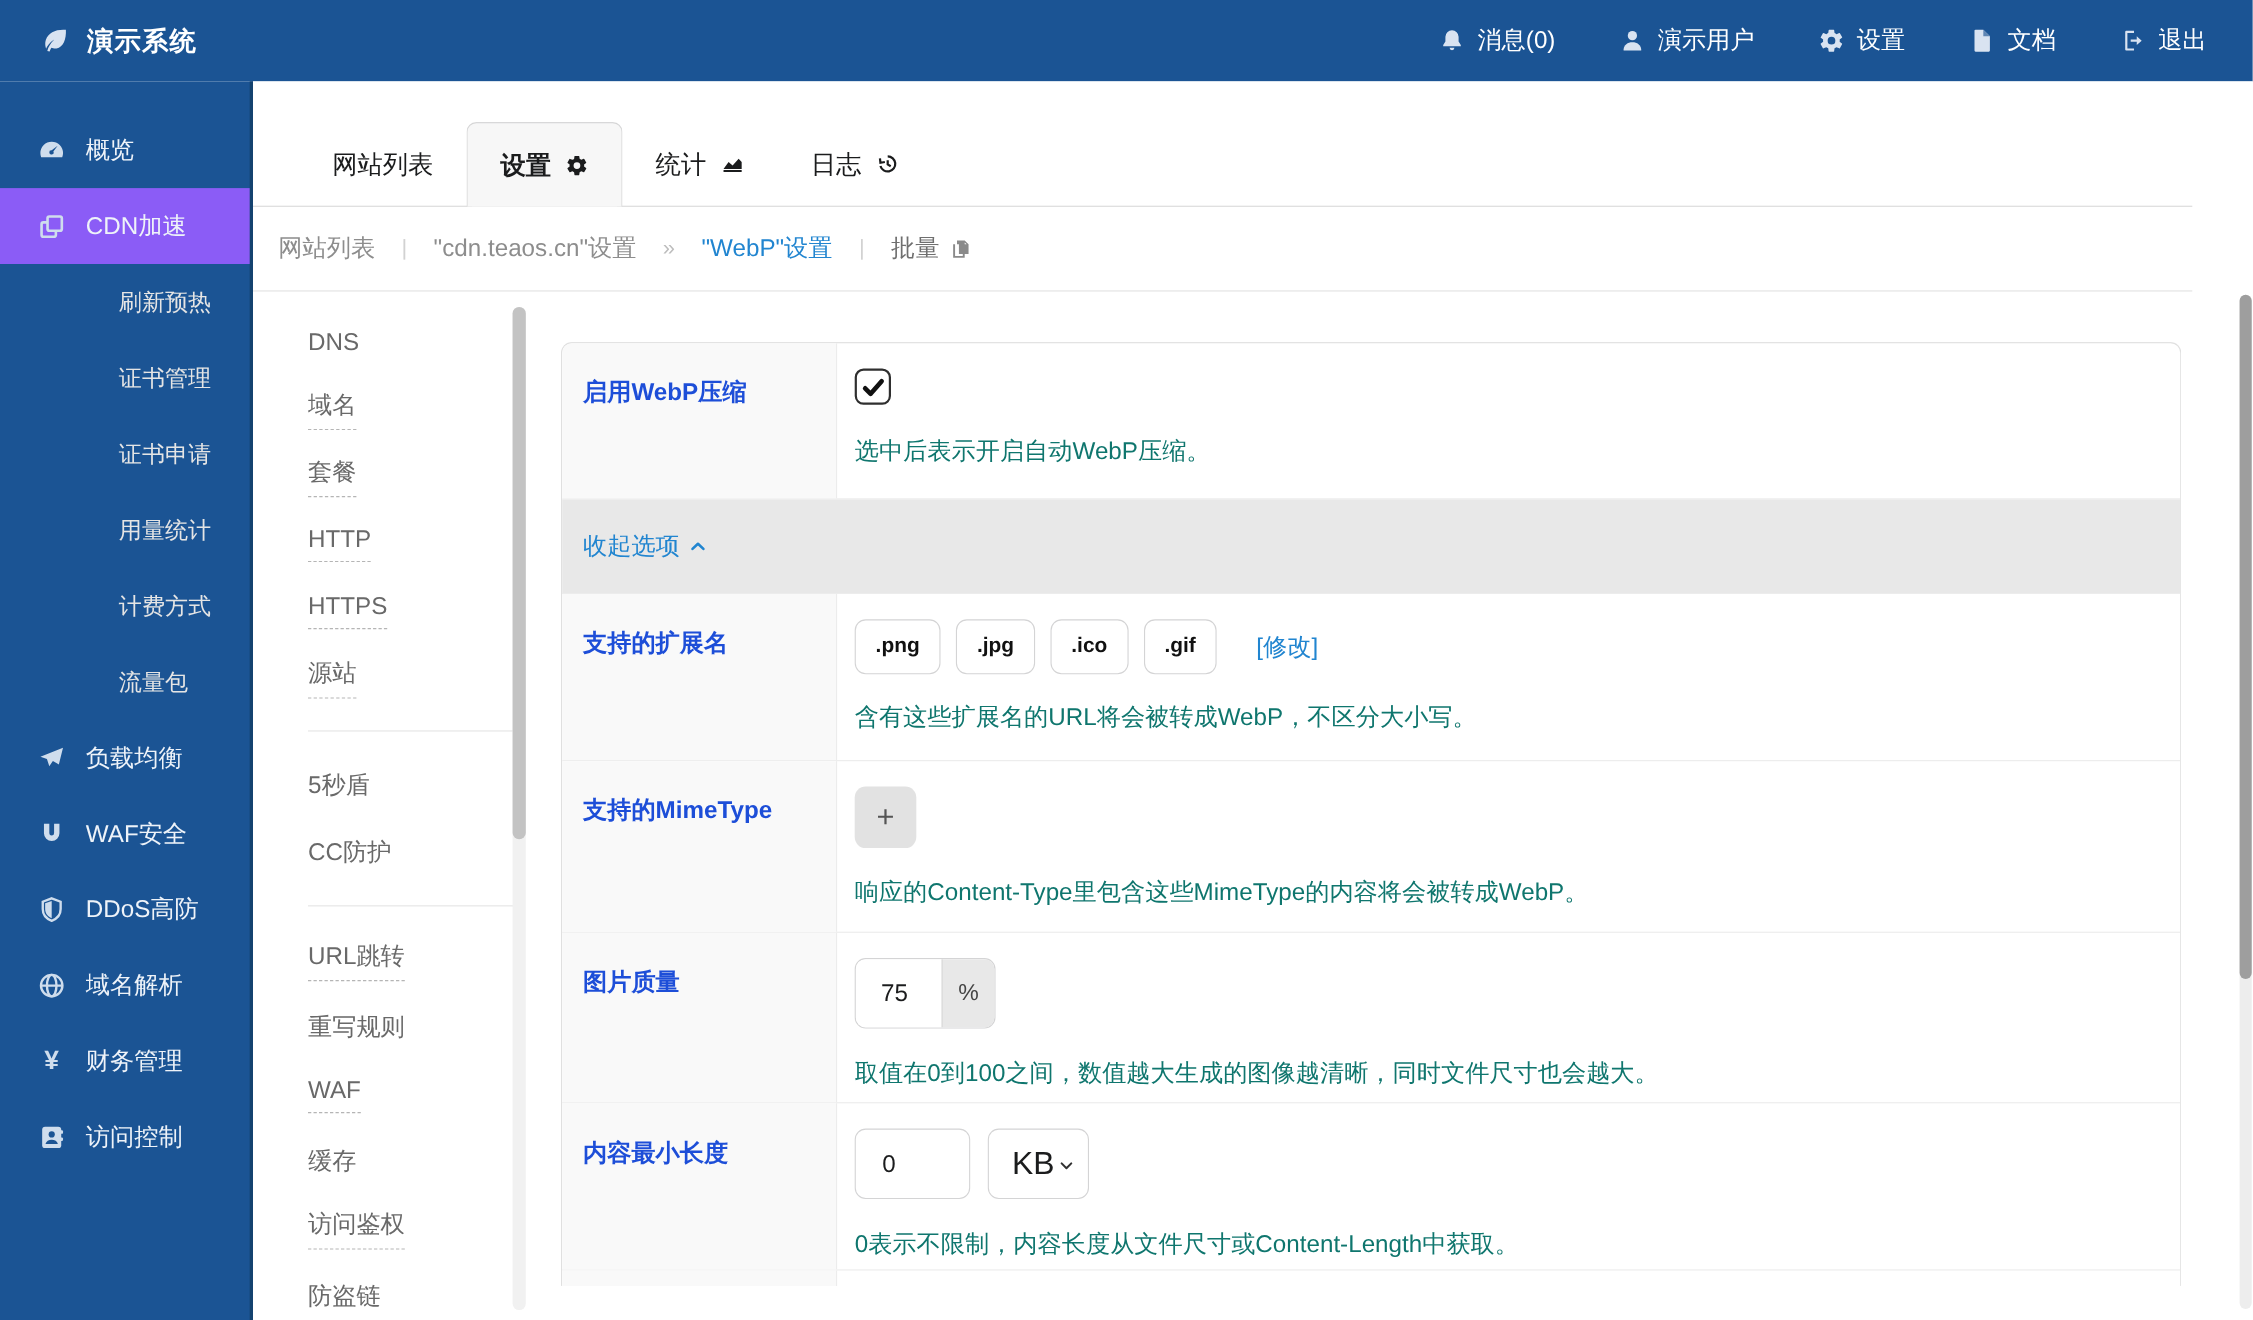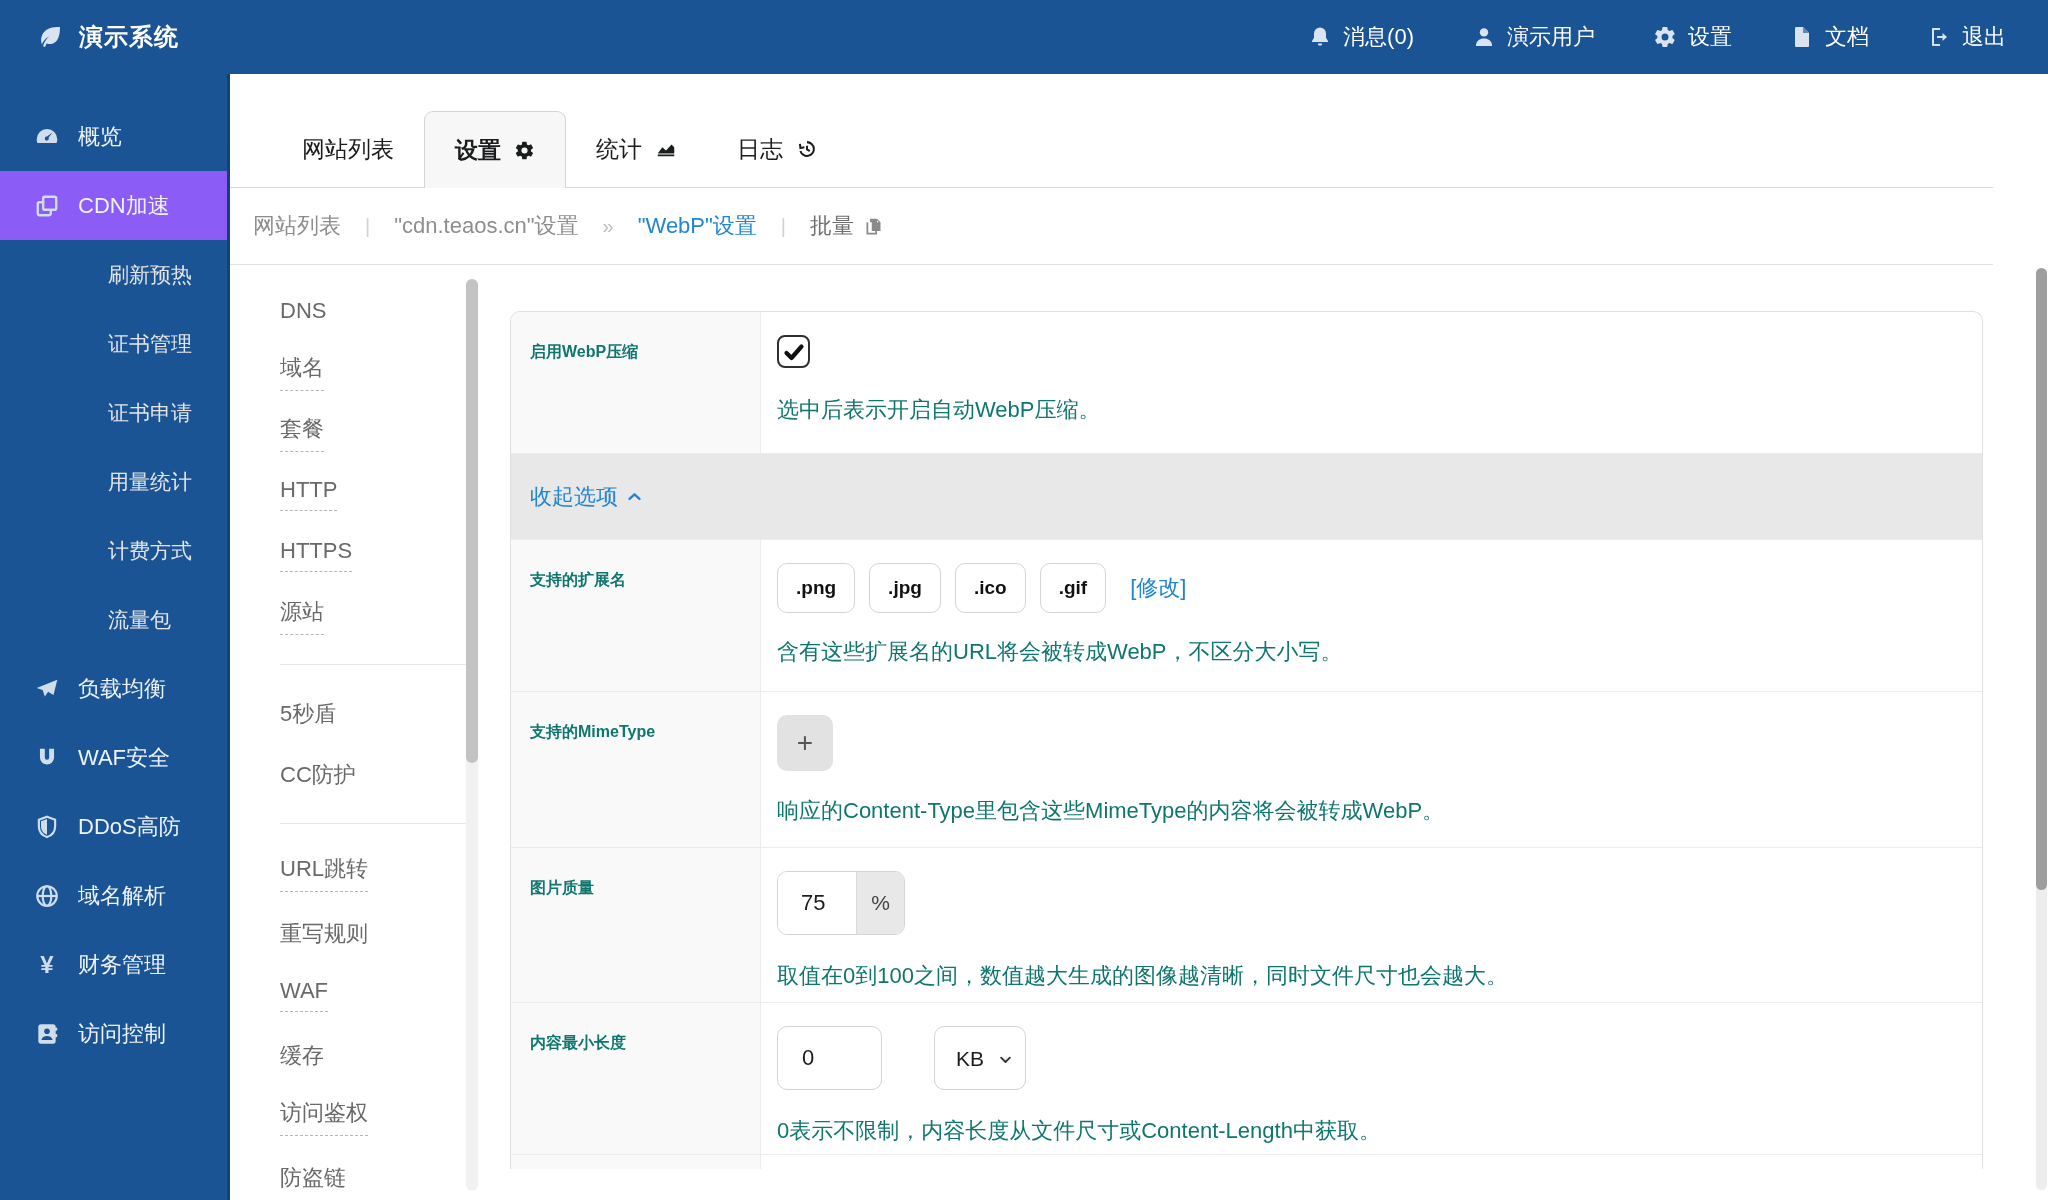--- a/index.html
+++ b/index.html
@@ -74,41 +74,41 @@
 
   
   .form-table {
     position:absolute; left:280px; top:45px; width:1473px; height:858px;
     border:1px solid #e0e0e0; border-bottom:none; border-radius:10px 10px 0 0;
     overflow:hidden; background:#fff;
   }
   .frow { display:flex; border-bottom:1px solid #ececec; }
   .label-cell {
     width:250px; flex:none; background:#f9f9f9; border-right:1px solid #ececec;
-    padding:30px 10px 0 19px; font-size:16px; font-weight:bold; color:#0f766e;
+    padding:30px 10px 0 19px; font-size:22px; font-weight:bold; color:#1d4ed8;
   }
   .value-cell { flex:1; padding:23px 24px 0 16px; }
   .desc { color:#0f766e; font-size:22px; }
 
   .row-enable { height:142px; }
   .row-enable .desc { margin-top:27px; }
   .chk {
     width:33px; height:33px; border:2.5px solid #2f2f2f; border-radius:8px;
     display:flex; align-items:center; justify-content:center; background:#fff; cursor:pointer;
   }
   .collapse-row { height:86px; background:#e8e8e8; display:flex; align-items:center; padding-left:19px; border-bottom:1px solid #ececec; }
   .collapse-link { color:#2185d0; font-size:22px; display:flex; align-items:center; gap:8px; cursor:pointer; }
 
   .row-ext { height:152px; }
   .chips { display:flex; align-items:center; gap:14px; }
   .chip {
     border:1px solid #d4d4d5; border-radius:10px; padding:13px 18px;
     font-size:19px; font-weight:bold; color:#111; background:#fff;
   }
-  .edit-link { color:#2185d0; font-size:22px; margin-left:10px; cursor:pointer; }
+  .edit-link { color:#2185d0; font-size:22px; margin-left:22px; cursor:pointer; }
   .row-ext .desc { margin-top:24px; }
 
   .row-mime { height:156px; }
   .plus-btn {
     width:56px; height:56px; background:#e2e2e2; border:none; border-radius:10px;
     font-size:28px; color:#555; display:flex; align-items:center; justify-content:center; cursor:pointer;
   }
   .row-mime .desc { margin-top:25px; }
 
   .row-quality { height:155px; }
@@ -121,22 +121,22 @@
   .row-quality .desc { margin-top:26px; }
 
   .row-minlen { height:152px; }
   .text-input {
     width:105px; height:64px; border:1px solid #d4d4d5; border-radius:10px;
     font-size:22px; padding-left:24px; outline:none; font-family:inherit; color:#1b1c1d;
   }
   .select-wrap { position:relative; display:inline-flex; margin-left:16px; }
   .select-wrap select {
     width:92px; height:64px; border:1px solid #d4d4d5; border-radius:10px; background:#fff;
-    font-size:21px; padding-left:21px; appearance:none; -webkit-appearance:none; outline:none;
-    font-family:inherit; color:#1b1c1d; cursor:pointer;margin-left:36px;
+    font-size:29px; padding-left:21px; appearance:none; -webkit-appearance:none; outline:none;
+    font-family:inherit; color:#1b1c1d; cursor:pointer;
   }
   .select-wrap .chev { position:absolute; right:13px; top:26px; pointer-events:none; color:#444; }
   .row-minlen .desc { margin-top:26px; }
   .inline-fields { display:flex; align-items:center; }
 
   .row-partial { height:32px; border-bottom:none; }
   .ghost { border:1px solid #d8d8d8; border-radius:10px; height:40px; background:#fff; }
   .ghost.g1 { width:105px; }
   .ghost.g2 { width:92px; margin-left:16px; }
 

